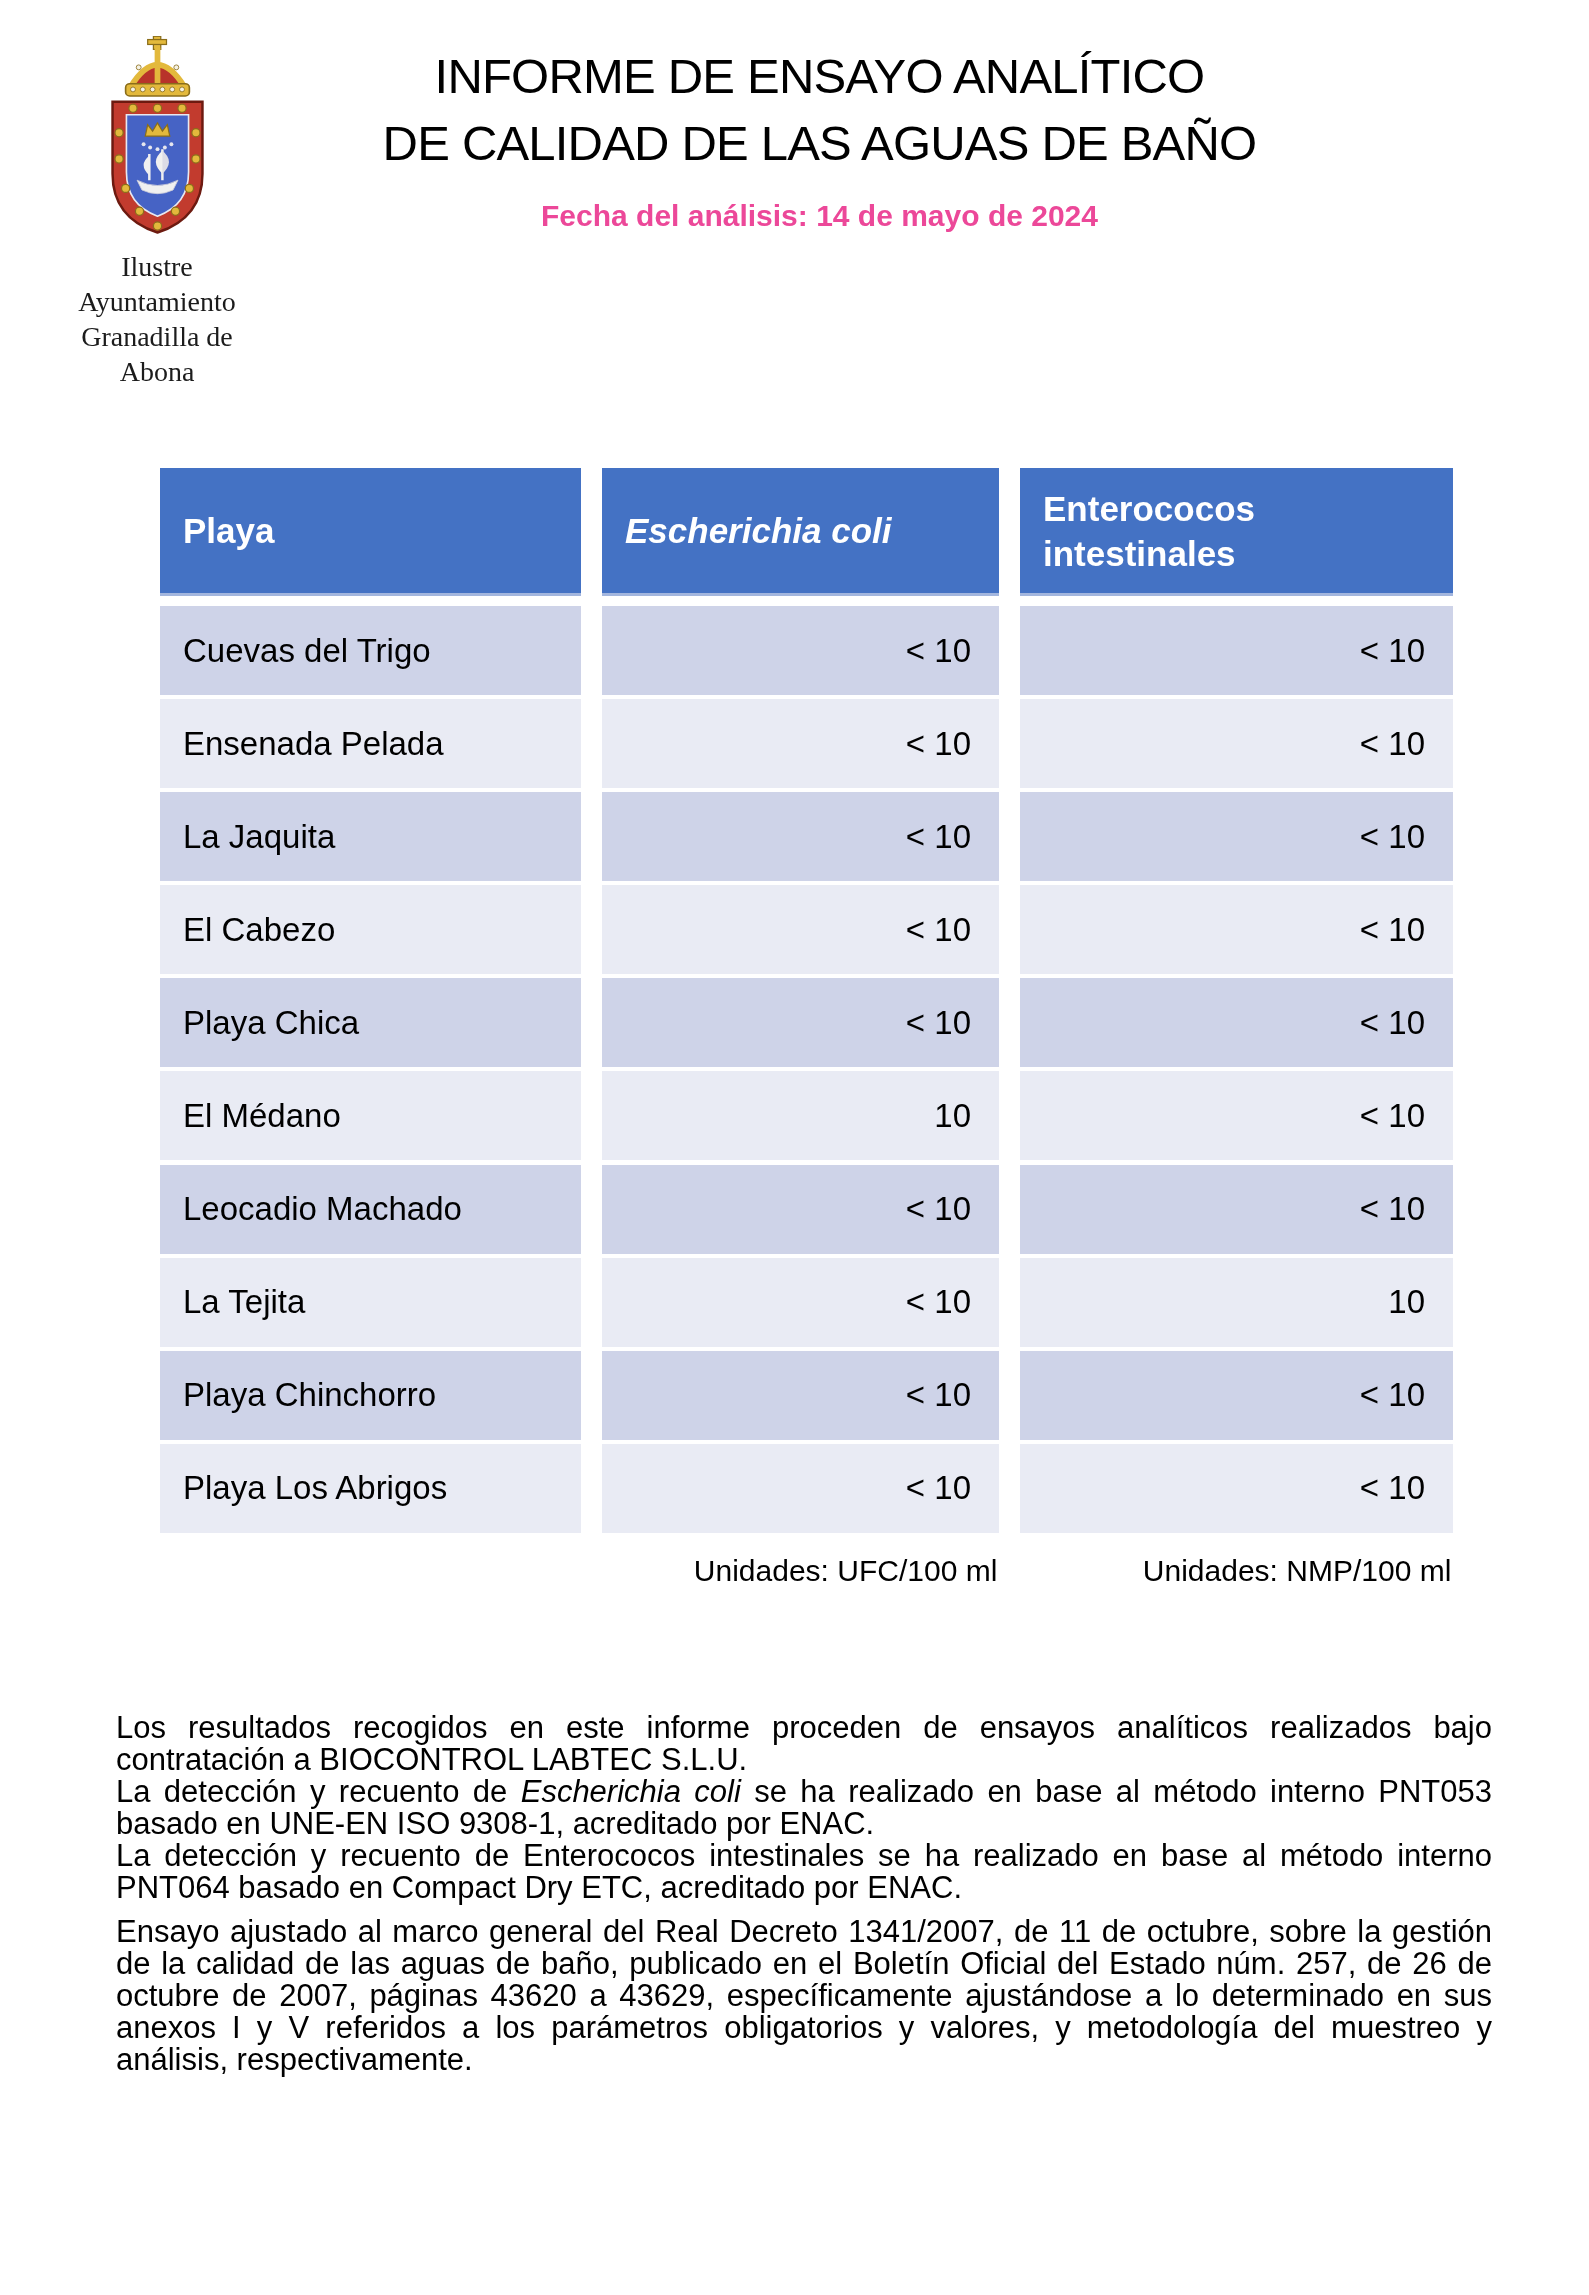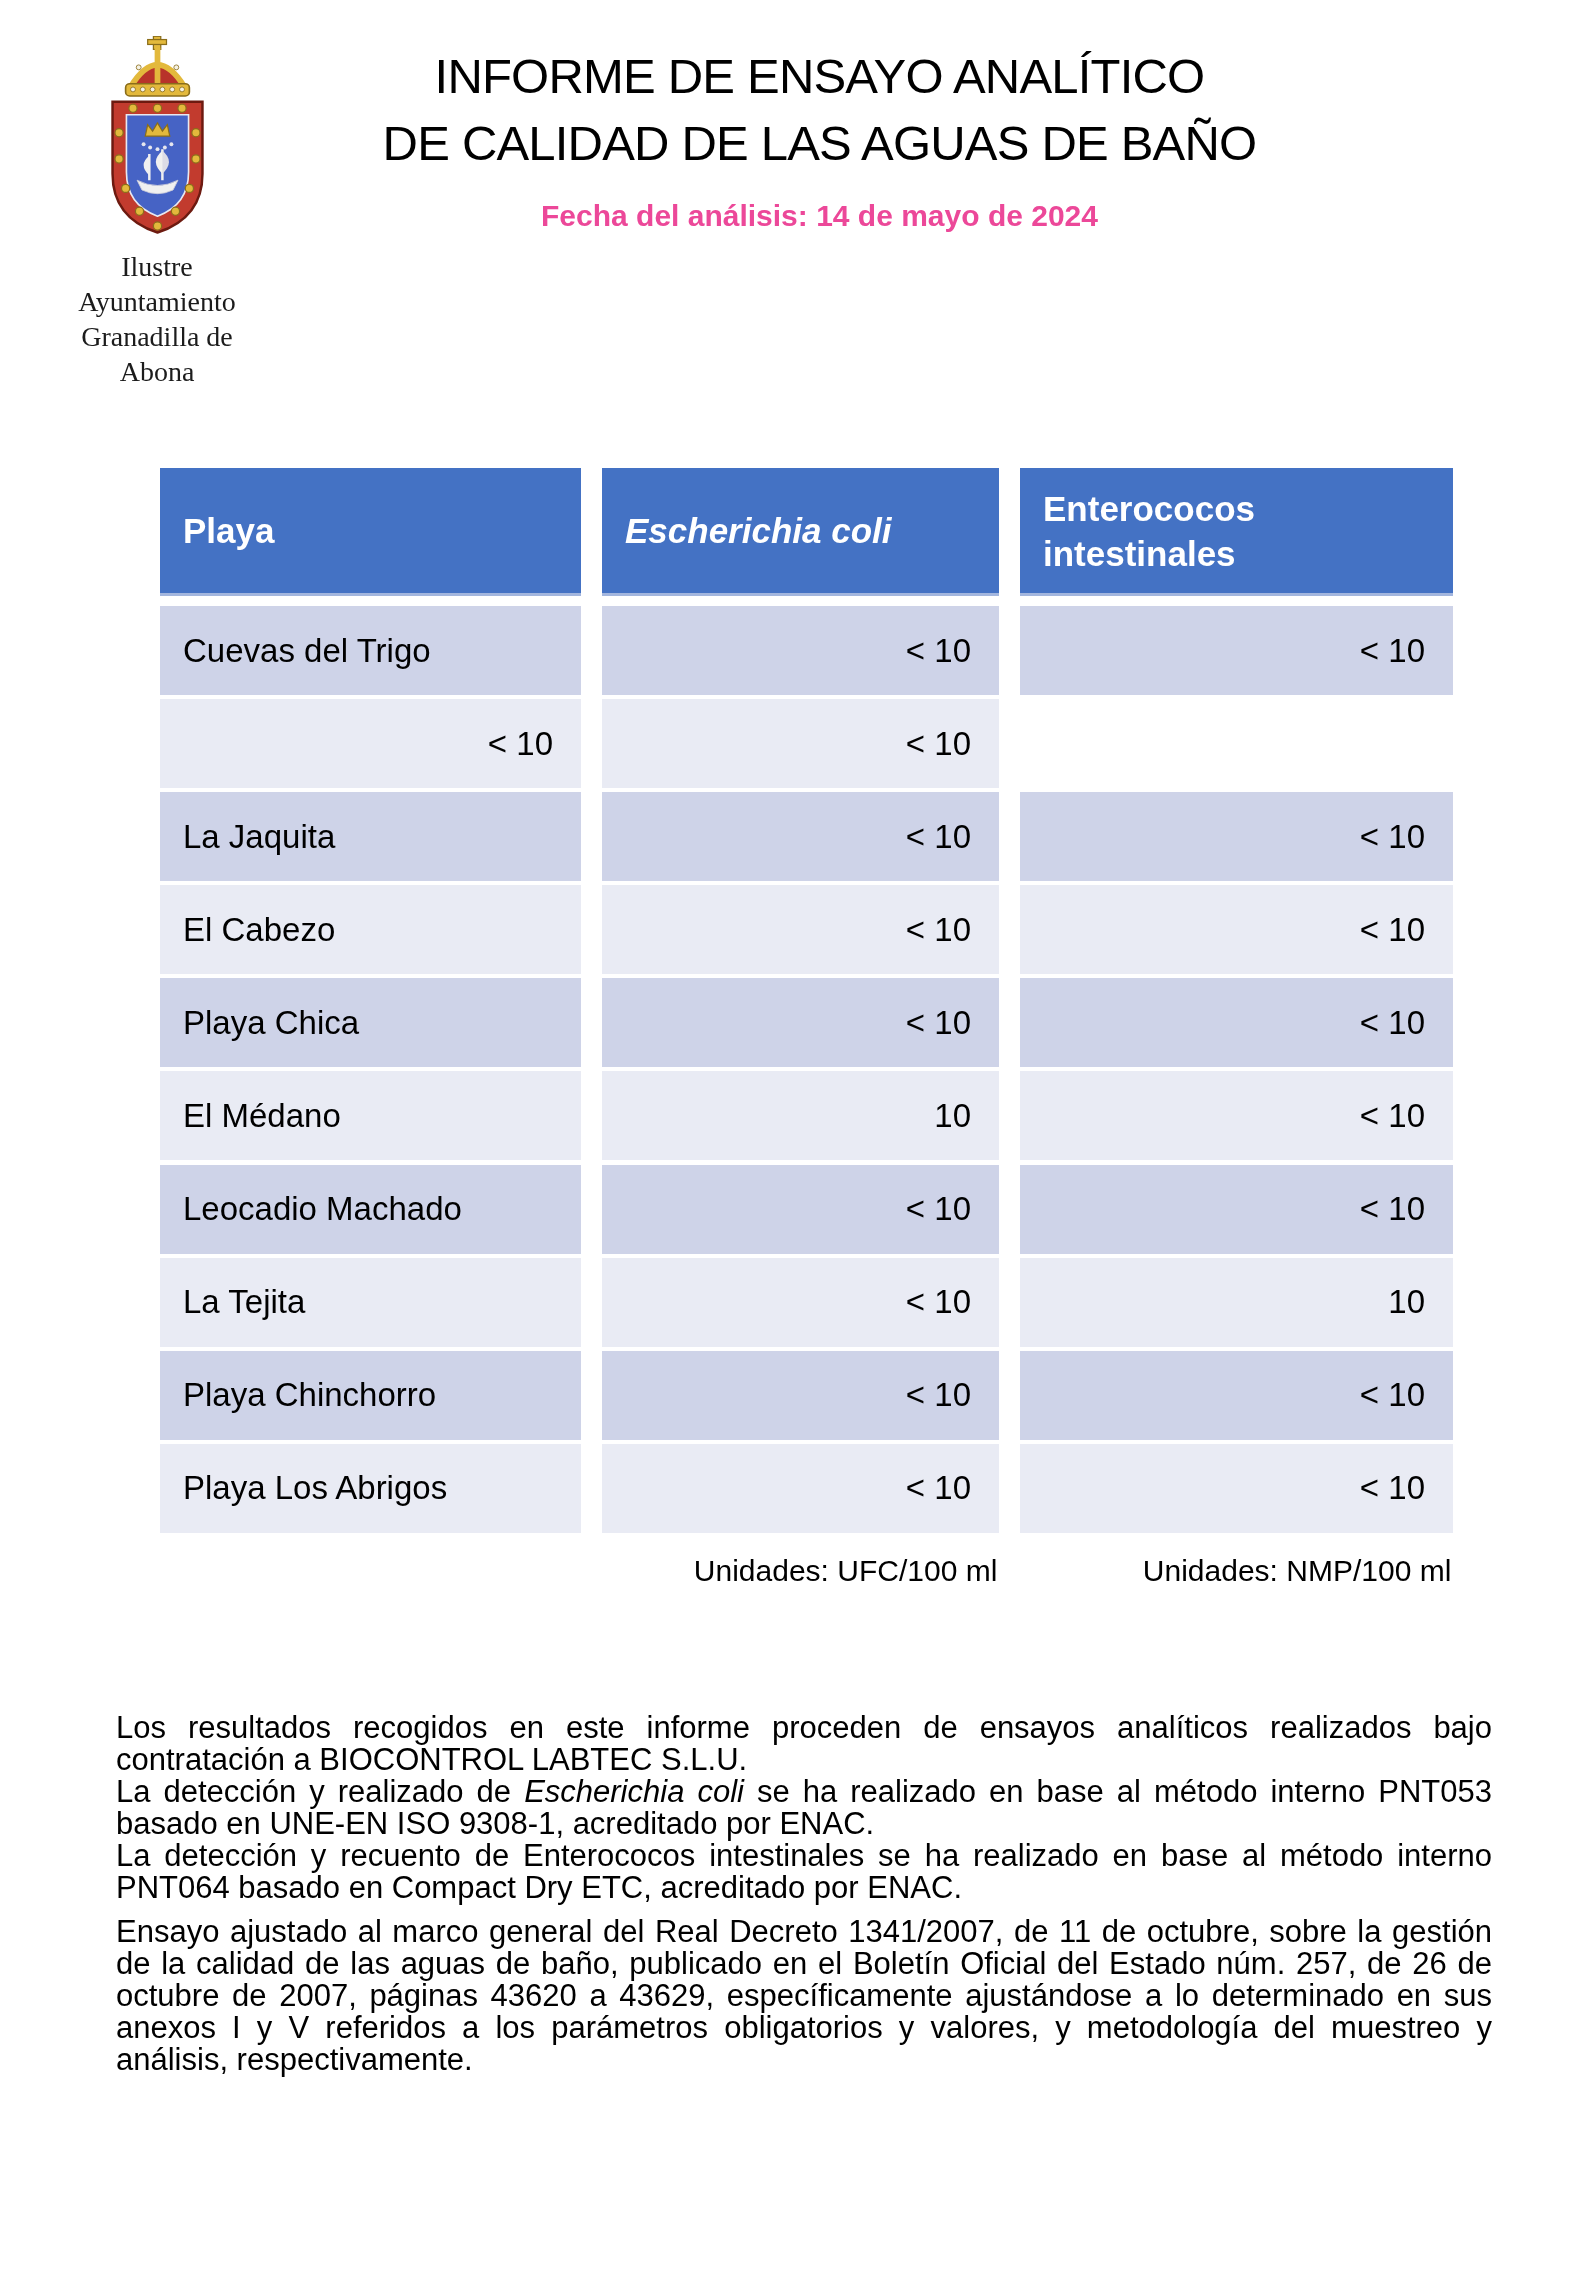--- a/index.html
+++ b/index.html
@@ -140,20 +140,21 @@
       <div class="cell">Enterococos intestinales</div>
     </div>
 
     <div class="tbody">
       <div class="trow">
         <div class="cell name">Cuevas del Trigo</div>
         <div class="cell value">&lt; 10</div>
         <div class="cell value">&lt; 10</div>
       </div>
       <div class="trow">
+        <div class="cell name">Ensenada Pelada</div>
         <div class="cell value">&lt; 10</div>
         <div class="cell value">&lt; 10</div>
       </div>
       <div class="trow">
         <div class="cell name">La Jaquita</div>
         <div class="cell value">&lt; 10</div>
         <div class="cell value">&lt; 10</div>
       </div>
       <div class="trow">
         <div class="cell name">El Cabezo</div>
@@ -194,19 +195,19 @@
 
     <div class="trow units-row">
       <div class="cell"></div>
       <div class="cell">Unidades: UFC/100 ml</div>
       <div class="cell">Unidades: NMP/100 ml</div>
     </div>
   </div>
 
   <div class="notes">
     <p>Los resultados recogidos en este informe proceden de ensayos analíticos realizados bajo contratación a BIOCONTROL LABTEC S.L.U.</p>
-    <p><span>La detección y realizado de </span><span class="it">Escherichia coli</span><span> se ha realizado en base al método interno PNT053 basado en UNE-EN ISO 9308-1, acreditado por ENAC.</span></p>
+    <p><span>La detección y recuento de </span><span class="it">Escherichia coli</span><span> se ha realizado en base al método interno PNT053 basado en UNE-EN ISO 9308-1, acreditado por ENAC.</span></p>
     <p>La detección y recuento de Enterococos intestinales se ha realizado en base al método interno PNT064 basado en Compact Dry ETC, acreditado por ENAC.</p>
     <p class="legal">Ensayo ajustado al marco general del Real Decreto 1341/2007, de 11 de octubre, sobre la gestión de la calidad de las aguas de baño, publicado en el Boletín Oficial del Estado núm. 257, de 26 de octubre de 2007, páginas 43620 a 43629, específicamente ajustándose a lo determinado en sus anexos I y V referidos a los parámetros obligatorios y valores, y metodología del muestreo y análisis, respectivamente.</p>
   </div>
 
 </div>
 
 
 </body></html>

